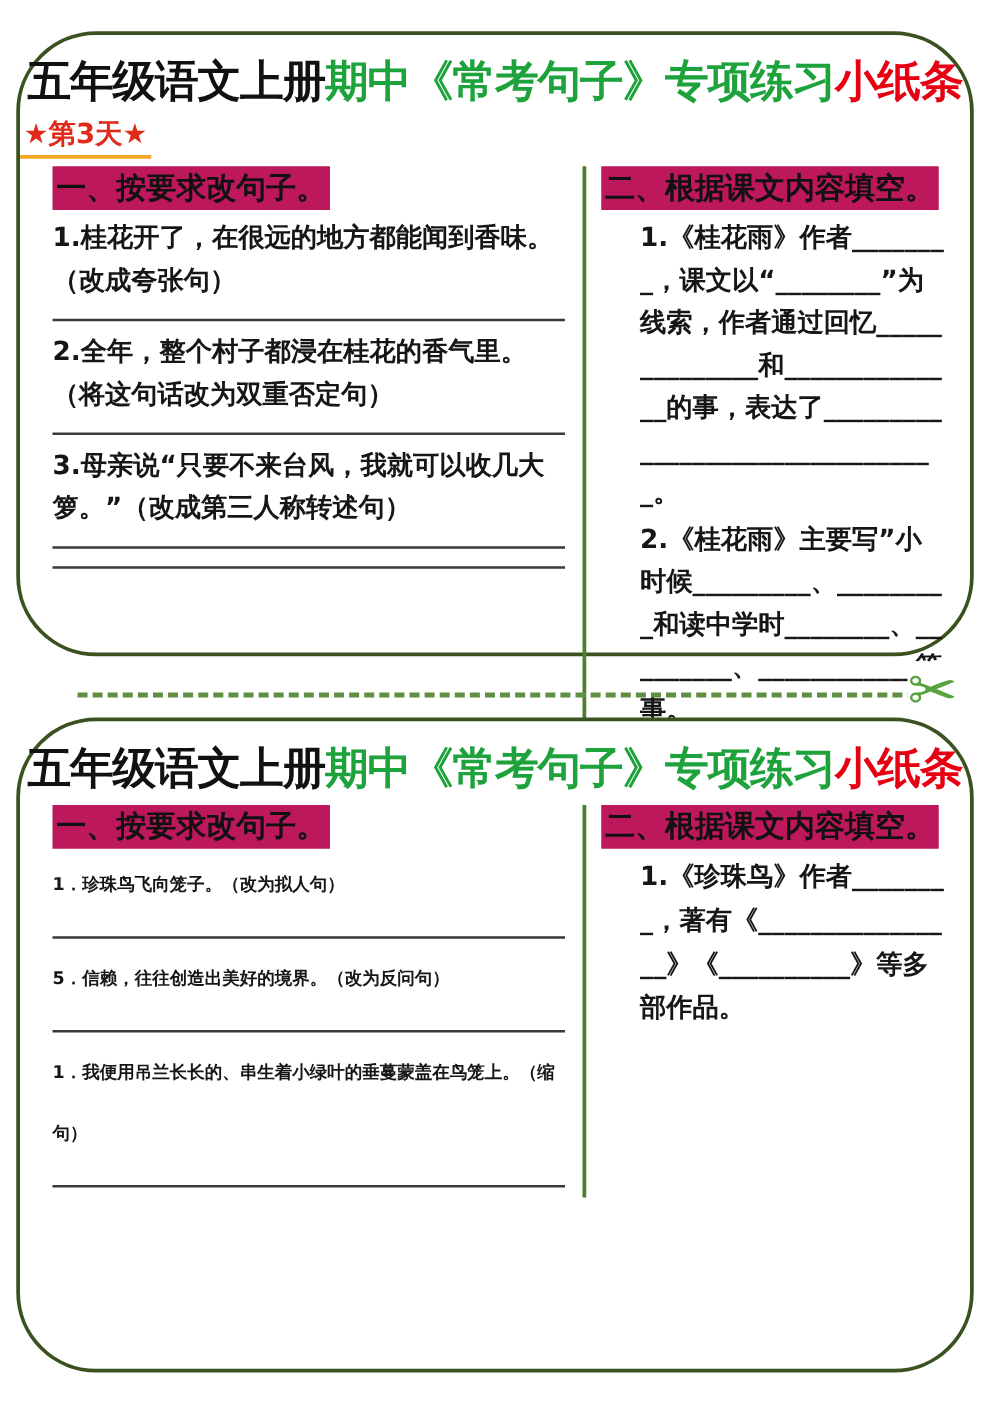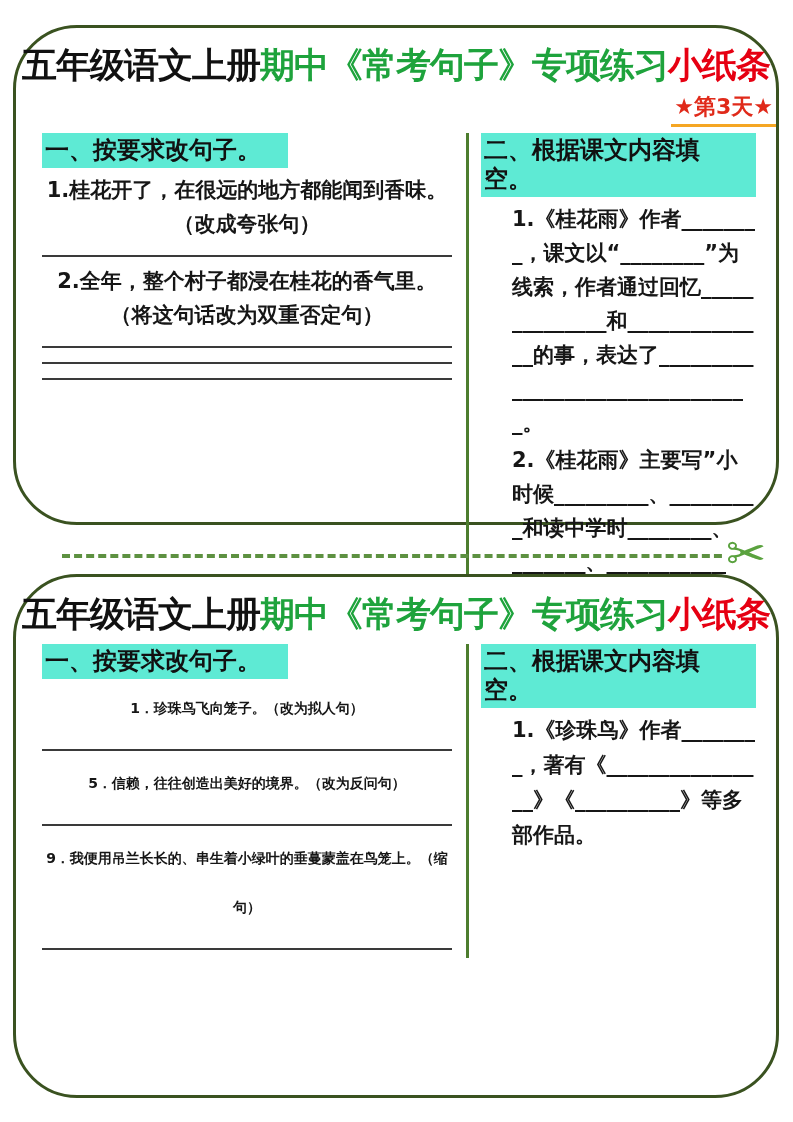--- a/index.html
+++ b/index.html
@@ -26,53 +26,52 @@
     margin-top:14px;
     font-size:35px;
     font-weight:bold;
     letter-spacing:-1px;
     white-space:nowrap;
   }
   .t-black{color:#111111;}
   .t-green{color:#1ea33c;}
   .t-red{color:#e60012;}
 
-  .day-row{text-align:right;margin-top:3px;}
+  .day-row{text-align:left;margin-top:3px;}
   .day-label{
     display:inline-block;
     font-size:22px;font-weight:bold;
     color:#e02a1a;
     border-bottom:3px solid #f5a623;
     padding:0 3px 2px 3px;
   }
 
   .columns{
     display:flex;align-items:stretch;
     padding:6px 20px 0 26px;
   }
   .col-left{width:424px;padding-right:14px;box-sizing:border-box;}
   .v-divider{width:3px;background:#4d7d2e;flex-shrink:0;}
   .col-right{flex:1;padding-left:12px;min-width:0;}
 
   .sec-heading{
     display:inline-block;
-    background:#5eead4;
+    background:#be185d;
     color:#111;
     font-weight:bold;
     font-size:24px;
     line-height:1.2;
-    padding:3px 27px 3px 3px;
+    padding:3px 3px 3px 3px;
     margin-bottom:5px;
   }
 
   .q-item{
     font-size:21px;line-height:34px;
     font-weight:600;
     word-break:break-all;
-    text-align:center;
   }
   .answer-line{
     border-bottom:2px solid #3a3a3a;
     margin-top:14px;margin-bottom:7px;
   }
   .roomy .q-item{font-size:14px;line-height:49px;}
   .roomy .answer-line{margin-top:16px;margin-bottom:8px;}
 
   .f-item{
     font-size:21px;line-height:34px;
@@ -104,20 +103,21 @@
   <div class="day-row">
     <span class="day-label">★第3天★</span>
   </div>
   <div class="columns">
     <div class="col-left">
       <div class="sec-heading">一、按要求改句子。</div>
       <div class="q-item">1.桂花开了，在很远的地方都能闻到香味。（改成夸张句）</div>
       <div class="answer-line"></div>
       <div class="q-item">2.全年，整个村子都浸在桂花的香气里。（将这句话改为双重否定句）</div>
       <div class="answer-line"></div>
+      <div class="q-item">3.母亲说“只要不来台风，我就可以收几大箩。”（改成第三人称转述句）</div>
       <div class="answer-line"></div>
       <div class="answer-line"></div>
     </div>
     <div class="v-divider"></div>
     <div class="col-right">
       <div class="sec-heading">二、根据课文内容填空。</div>
       <div class="f-item">1.《桂花雨》作者________，课文以“________”为线索，作者通过回忆______________和______________的事，表达了________________________________。</div>
       <div class="f-item">2.《桂花雨》主要写”小时候_________、_________和读中学时________、_________、____________等事。</div>
     </div>
   </div>
@@ -130,21 +130,21 @@
   <div class="sheet-title">
     <span class="t-black">五年级语文上册</span><span class="t-green">期中《常考句子》专项练习</span><span class="t-red">小纸条</span>
   </div>
   <div class="columns">
     <div class="col-left roomy">
       <div class="sec-heading">一、按要求改句子。</div>
       <div class="q-item">1．珍珠鸟飞向笼子。（改为拟人句）</div>
       <div class="answer-line"></div>
       <div class="q-item">5．信赖，往往创造出美好的境界。（改为反问句）</div>
       <div class="answer-line"></div>
-      <div class="q-item">9．我便用吊兰长长的、串生着小绿叶的垂蔓蒙盖在鸟笼上。（缩句）</div>
+      <div class="q-item">1．我便用吊兰长长的、串生着小绿叶的垂蔓蒙盖在鸟笼上。（缩句）</div>
       <div class="answer-line"></div>
     </div>
     <div class="v-divider"></div>
     <div class="col-right roomy-r">
       <div class="sec-heading">二、根据课文内容填空。</div>
       <div class="f-item">1.《珍珠鸟》作者________，著有《________________》《__________》等多部作品。</div>
     </div>
   </div>
 </div>
 

